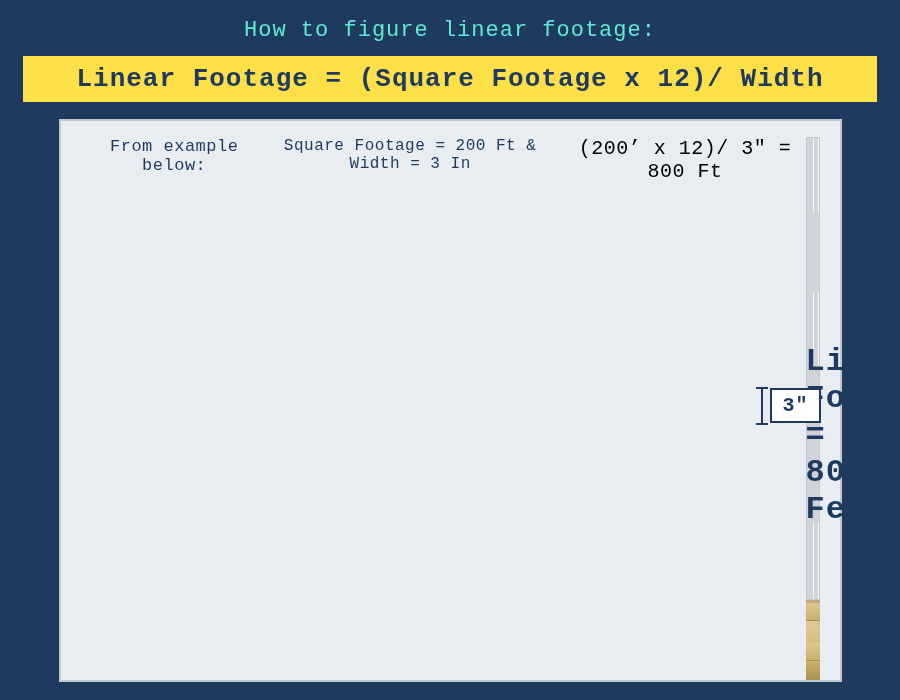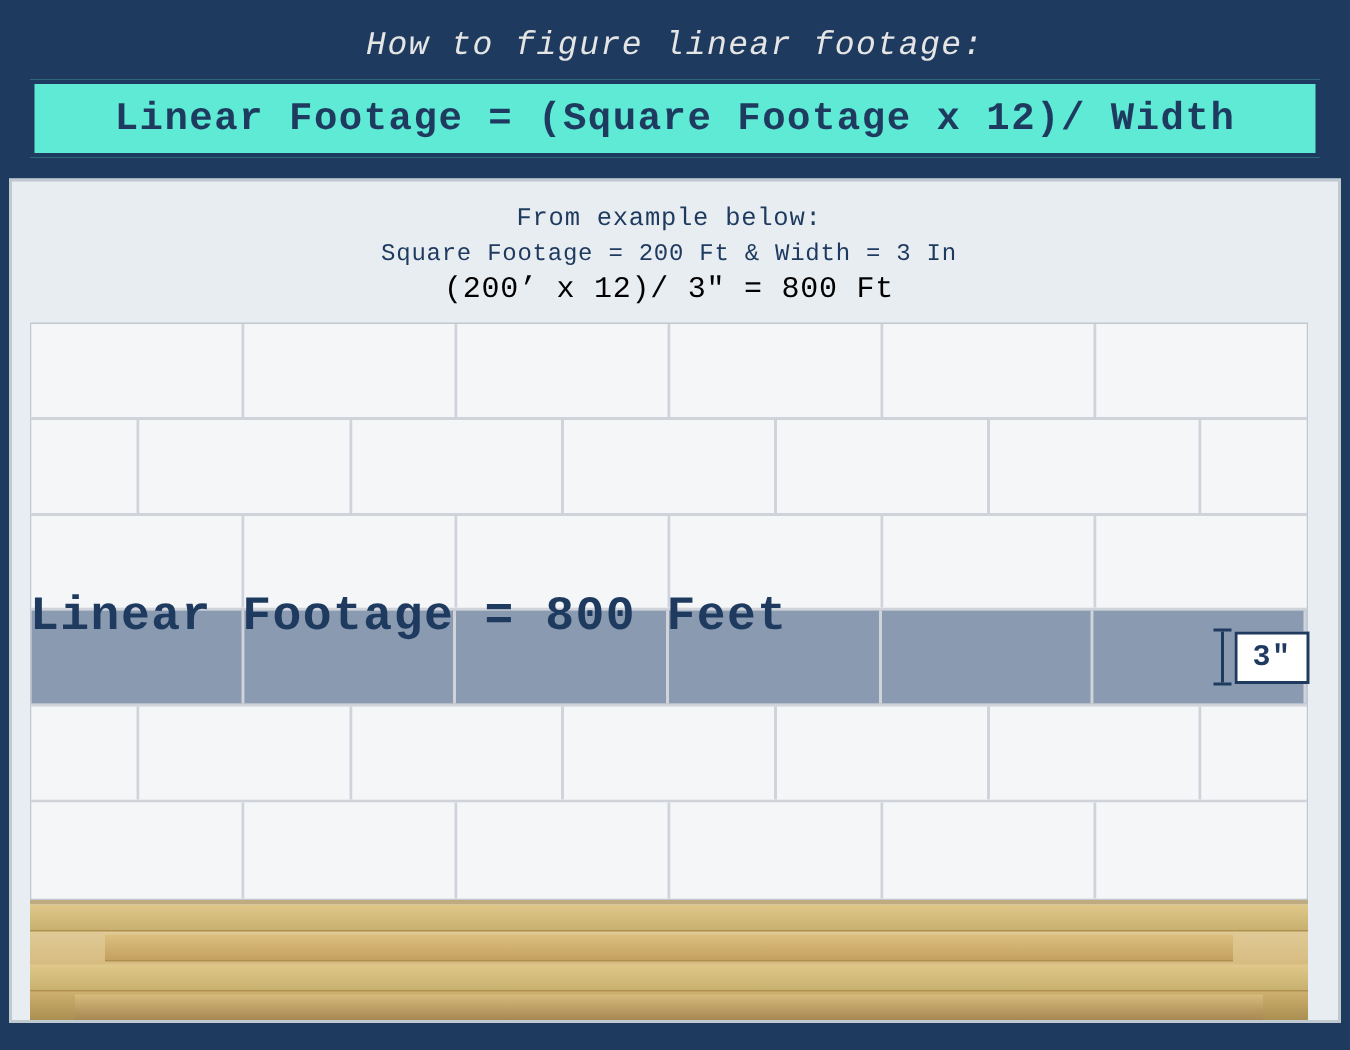--- a/index.html
+++ b/index.html
@@ -10,51 +10,50 @@
       background-color: #1e3a5f;
       font-family: 'Courier New', Courier, monospace;
       display: flex;
       flex-direction: column;
       align-items: center;
       padding: 18px 20px;
       overflow: hidden;
     }
 
     .title-line {
-      color: #e5e5e5;
+      color: #5eead4;
       font-size: 22px;
       letter-spacing: 1px;
       margin-bottom: 10px;
-      font-style: italic;
     }
 
     .formula-box {
-      background: #5eead4;
+      background: #fde047;
       border: 3px solid #1e3a5f;
       padding: 8px 24px;
       margin-bottom: 14px;
       width: 860px;
       text-align: center;
     }
 
     .formula-box .formula-text {
       color: #1e3a5f;
       font-size: 26px;
       font-weight: bold;
       letter-spacing: 1px;
     }
 
     .main-container {
       background: #e8edf2;
       border: 2px solid #c0c8d0;
-      width: 888px;
+      width: 783px;
       flex: 1;
       display: flex;
-      flex-direction: column;
-      padding: 16px 20px 0 12px;
+      flex-direction: row;
+      padding: 16px 20px 0 32px;
       position: relative;
     }
 
     .example-text {
       text-align: center;
       color: #1e3a5f;
       font-size: 17px;
       margin-bottom: 4px;
       letter-spacing: 0.5px;
     }

